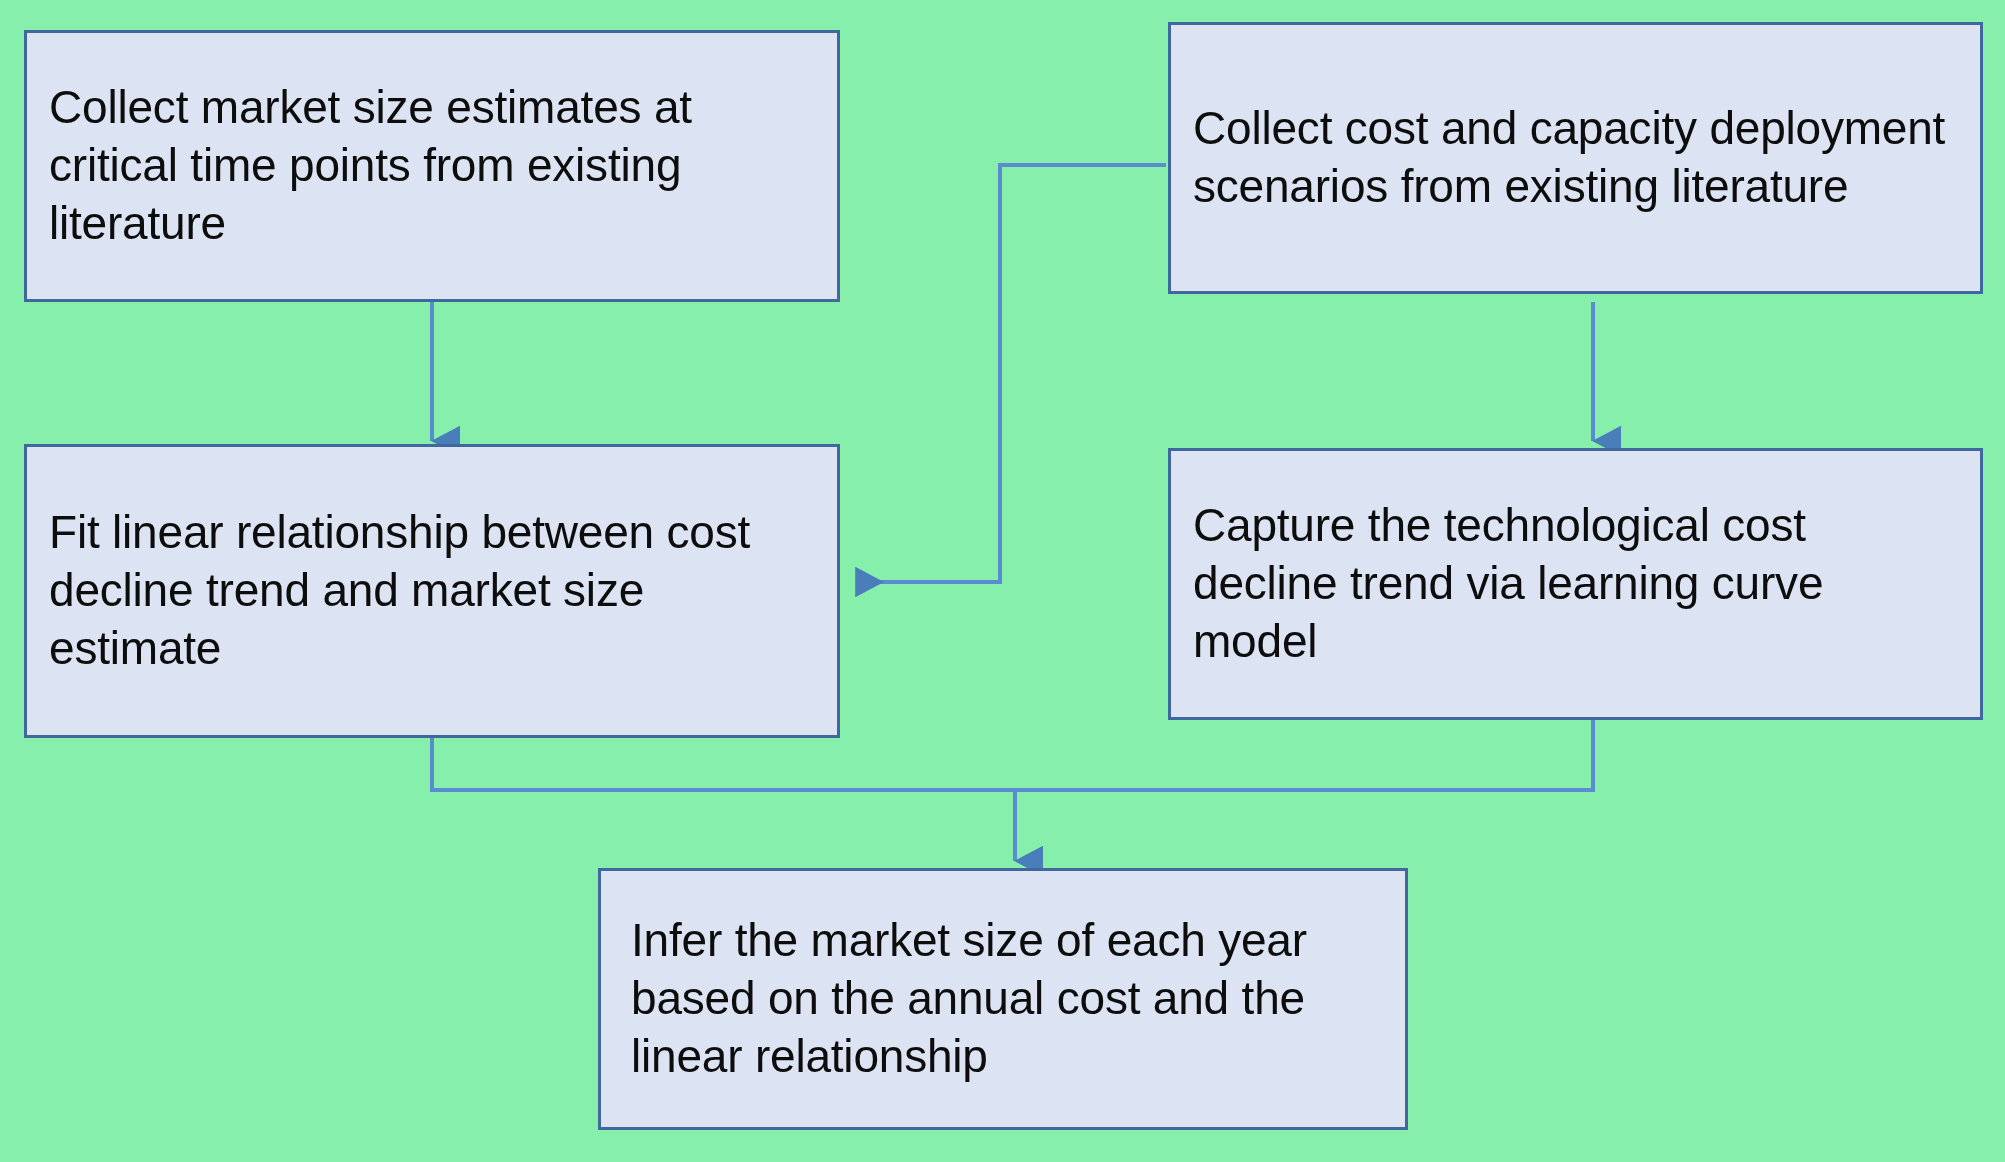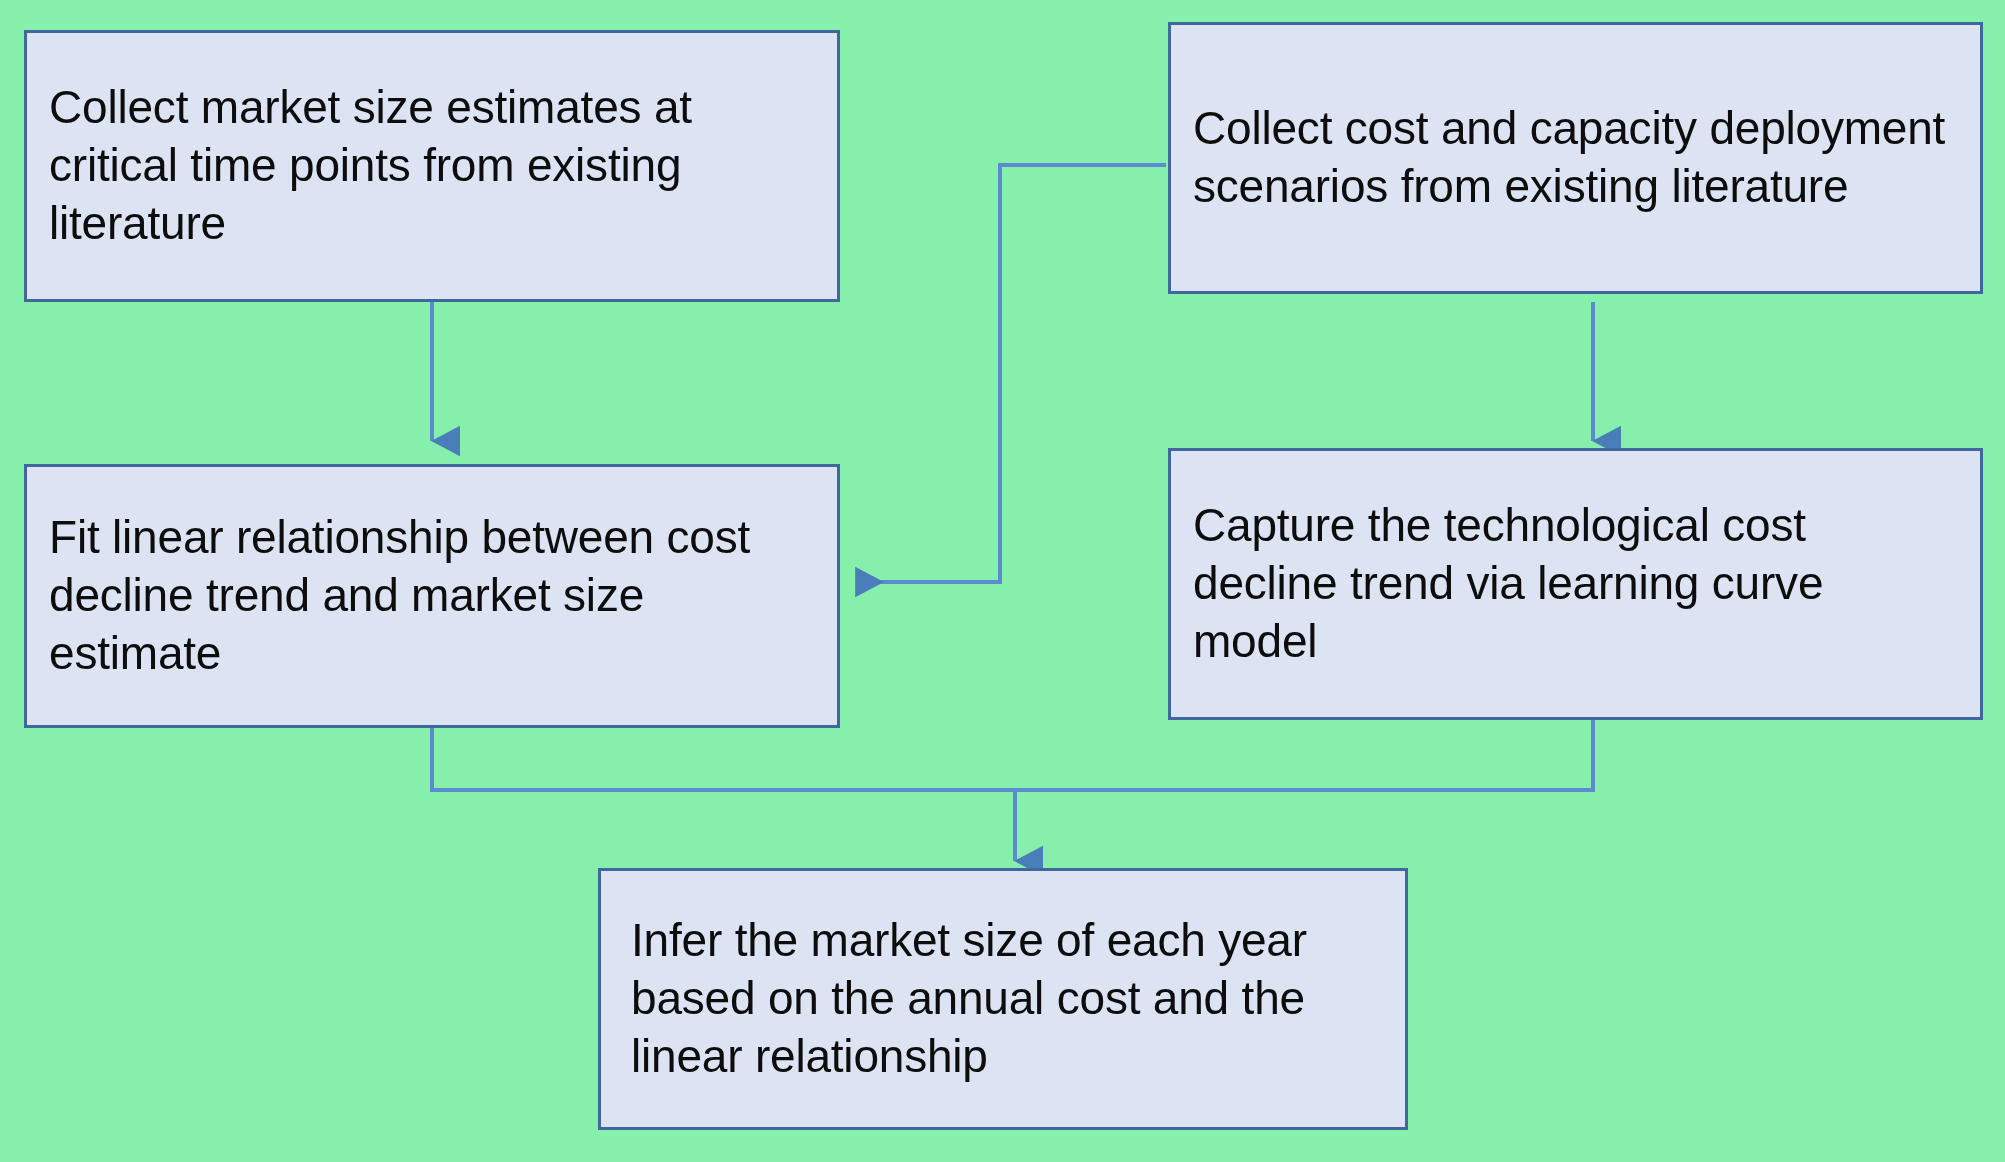--- a/index.html
+++ b/index.html
@@ -43,21 +43,21 @@
     font-family: "Liberation Sans", sans-serif;
     font-size: 46px;
     line-height: 1.26;
     font-weight: 400;
     letter-spacing: -0.2px;
     white-space: pre-line;
   }
   
   #node-collect-market   { left: 24px;   top: 30px;   width: 816px; height: 272px; }
   #node-collect-cost     { left: 1168px; top: 22px;   width: 815px; height: 272px; }
-  #node-fit-linear       { left: 24px;   top: 464px;  width: 816px; height: 264px; }
+  #node-fit-linear       { left: 24px;   top: 444px;  width: 816px; height: 294px; }
   #node-capture-cost     { left: 1168px; top: 448px;  width: 815px; height: 272px; }
   #node-infer-market     { left: 598px;  top: 868px;  width: 810px; height: 262px; }
   #node-infer-market .node-text { padding: 0 30px; }
 </style>
 </head>
 <body>
 
 <div id="canvas">
 
   <svg class="svg-layer" viewBox="0 0 2005 1162" width="2005" height="1162" xmlns="http://www.w3.org/2000/svg">

